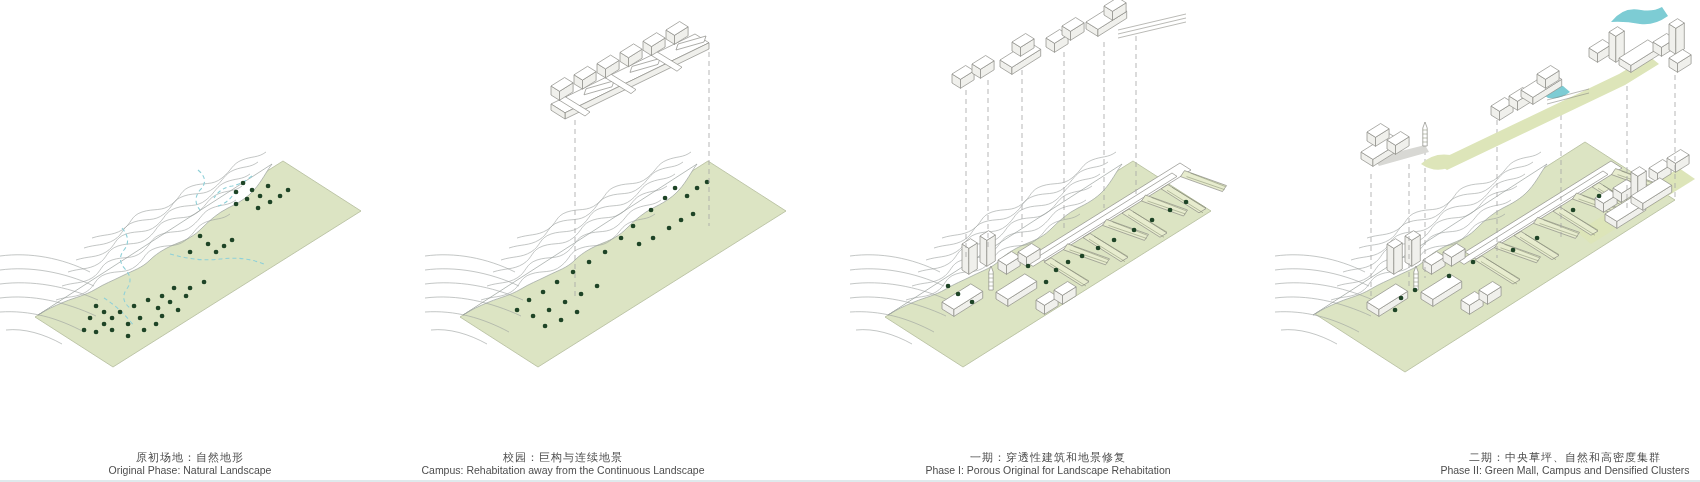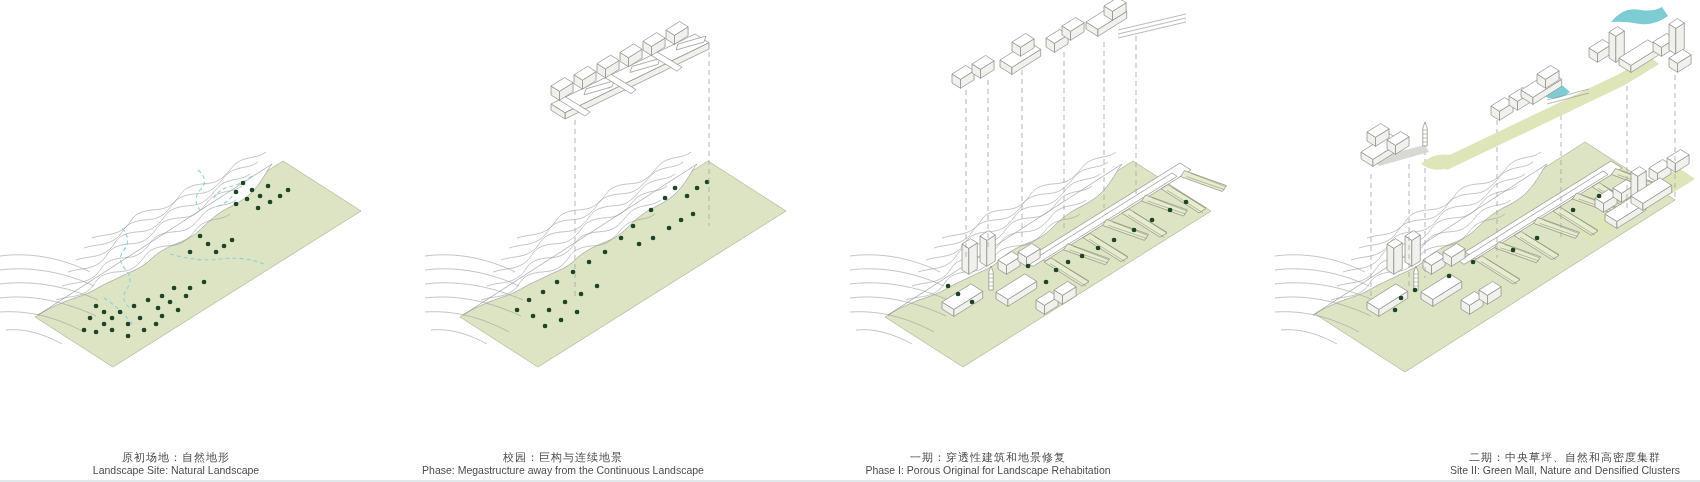--- a/index.html
+++ b/index.html
@@ -210,31 +210,31 @@
       <path class="railz" d="M272,100 l42,-11 M272,104 l42,-11"></path>
       <use href="#boxS" x="314" y="48"></use>
       <use href="#boxT" x="334" y="32"></use>
       <use href="#boxL" x="344" y="58"></use>
       <use href="#boxS" x="378" y="42"></use>
       <use href="#boxT" x="394" y="24"></use>
       <use href="#boxS" x="394" y="58"></use>
     </g>
   </svg>
 
-  <div class="caption" style="left:176px">
+  <div class="caption" style="left:190px">
     <div class="zh">原初场地：自然地形</div>
-    <div class="en">Landscape Site: Natural Landscape</div>
+    <div class="en">Original Phase: Natural Landscape</div>
   </div>
   <div class="caption" style="left:563px">
     <div class="zh">校园：巨构与连续地景</div>
-    <div class="en">Phase: Megastructure away from the Continuous Landscape</div>
-  </div>
-  <div class="caption" style="left:988px">
+    <div class="en">Campus: Rehabitation away from the Continuous Landscape</div>
+  </div>
+  <div class="caption" style="left:1048px">
     <div class="zh">一期：穿透性建筑和地景修复</div>
     <div class="en">Phase I: Porous Original for Landscape Rehabitation</div>
   </div>
   <div class="caption" style="left:1565px">
     <div class="zh">二期：中央草坪、自然和高密度集群</div>
-    <div class="en">Site II: Green Mall, Nature and Densified Clusters</div>
+    <div class="en">Phase II: Green Mall, Campus and Densified Clusters</div>
   </div>
 
   <div id="bottom-rule"></div>
 </div>
 
 </body></html>

